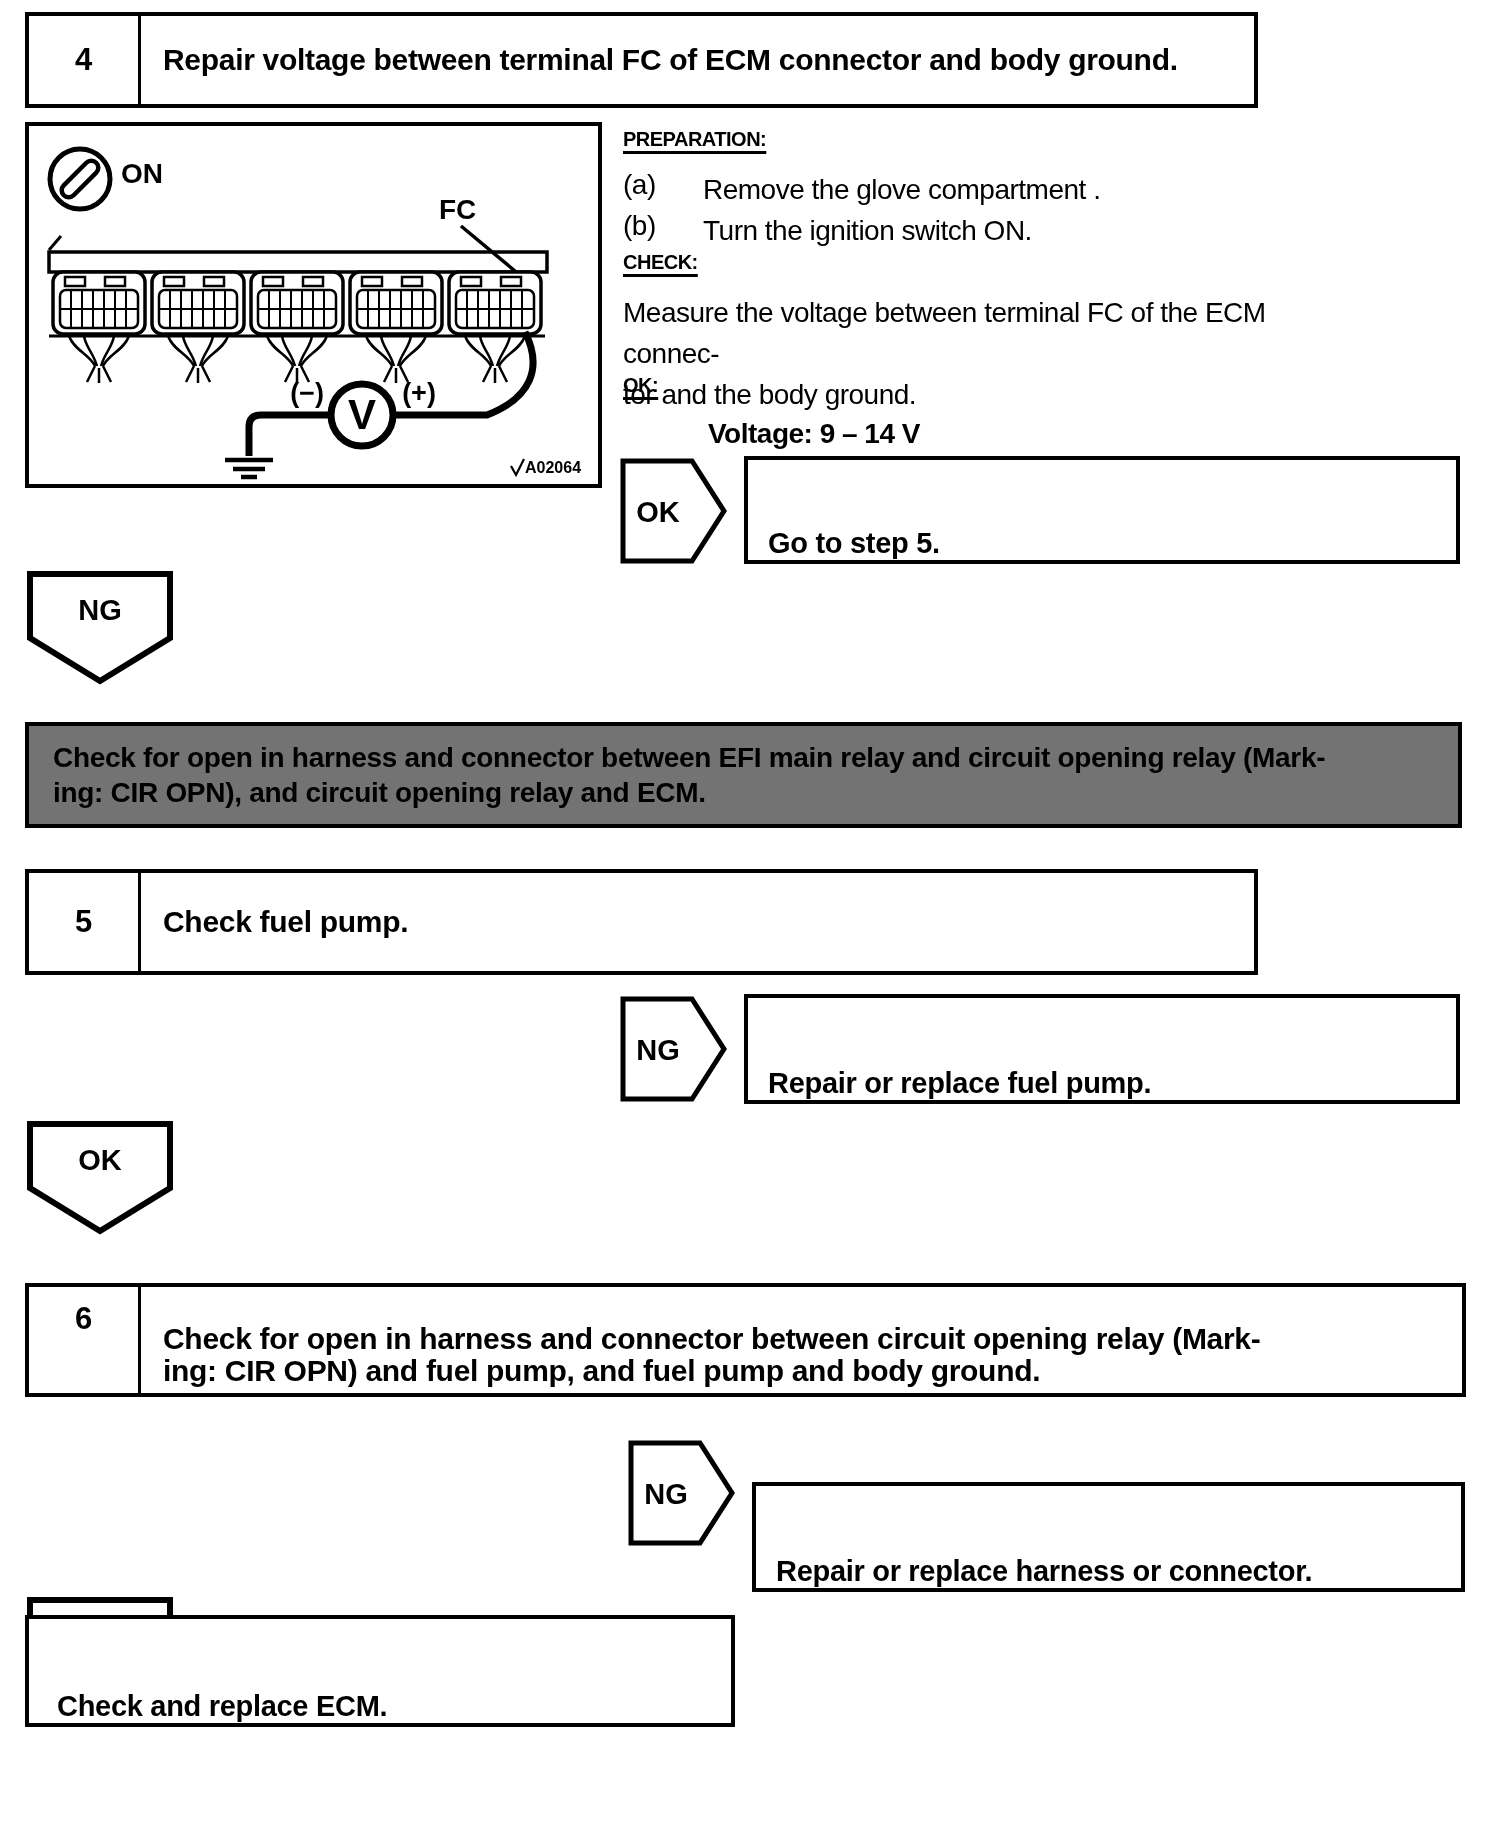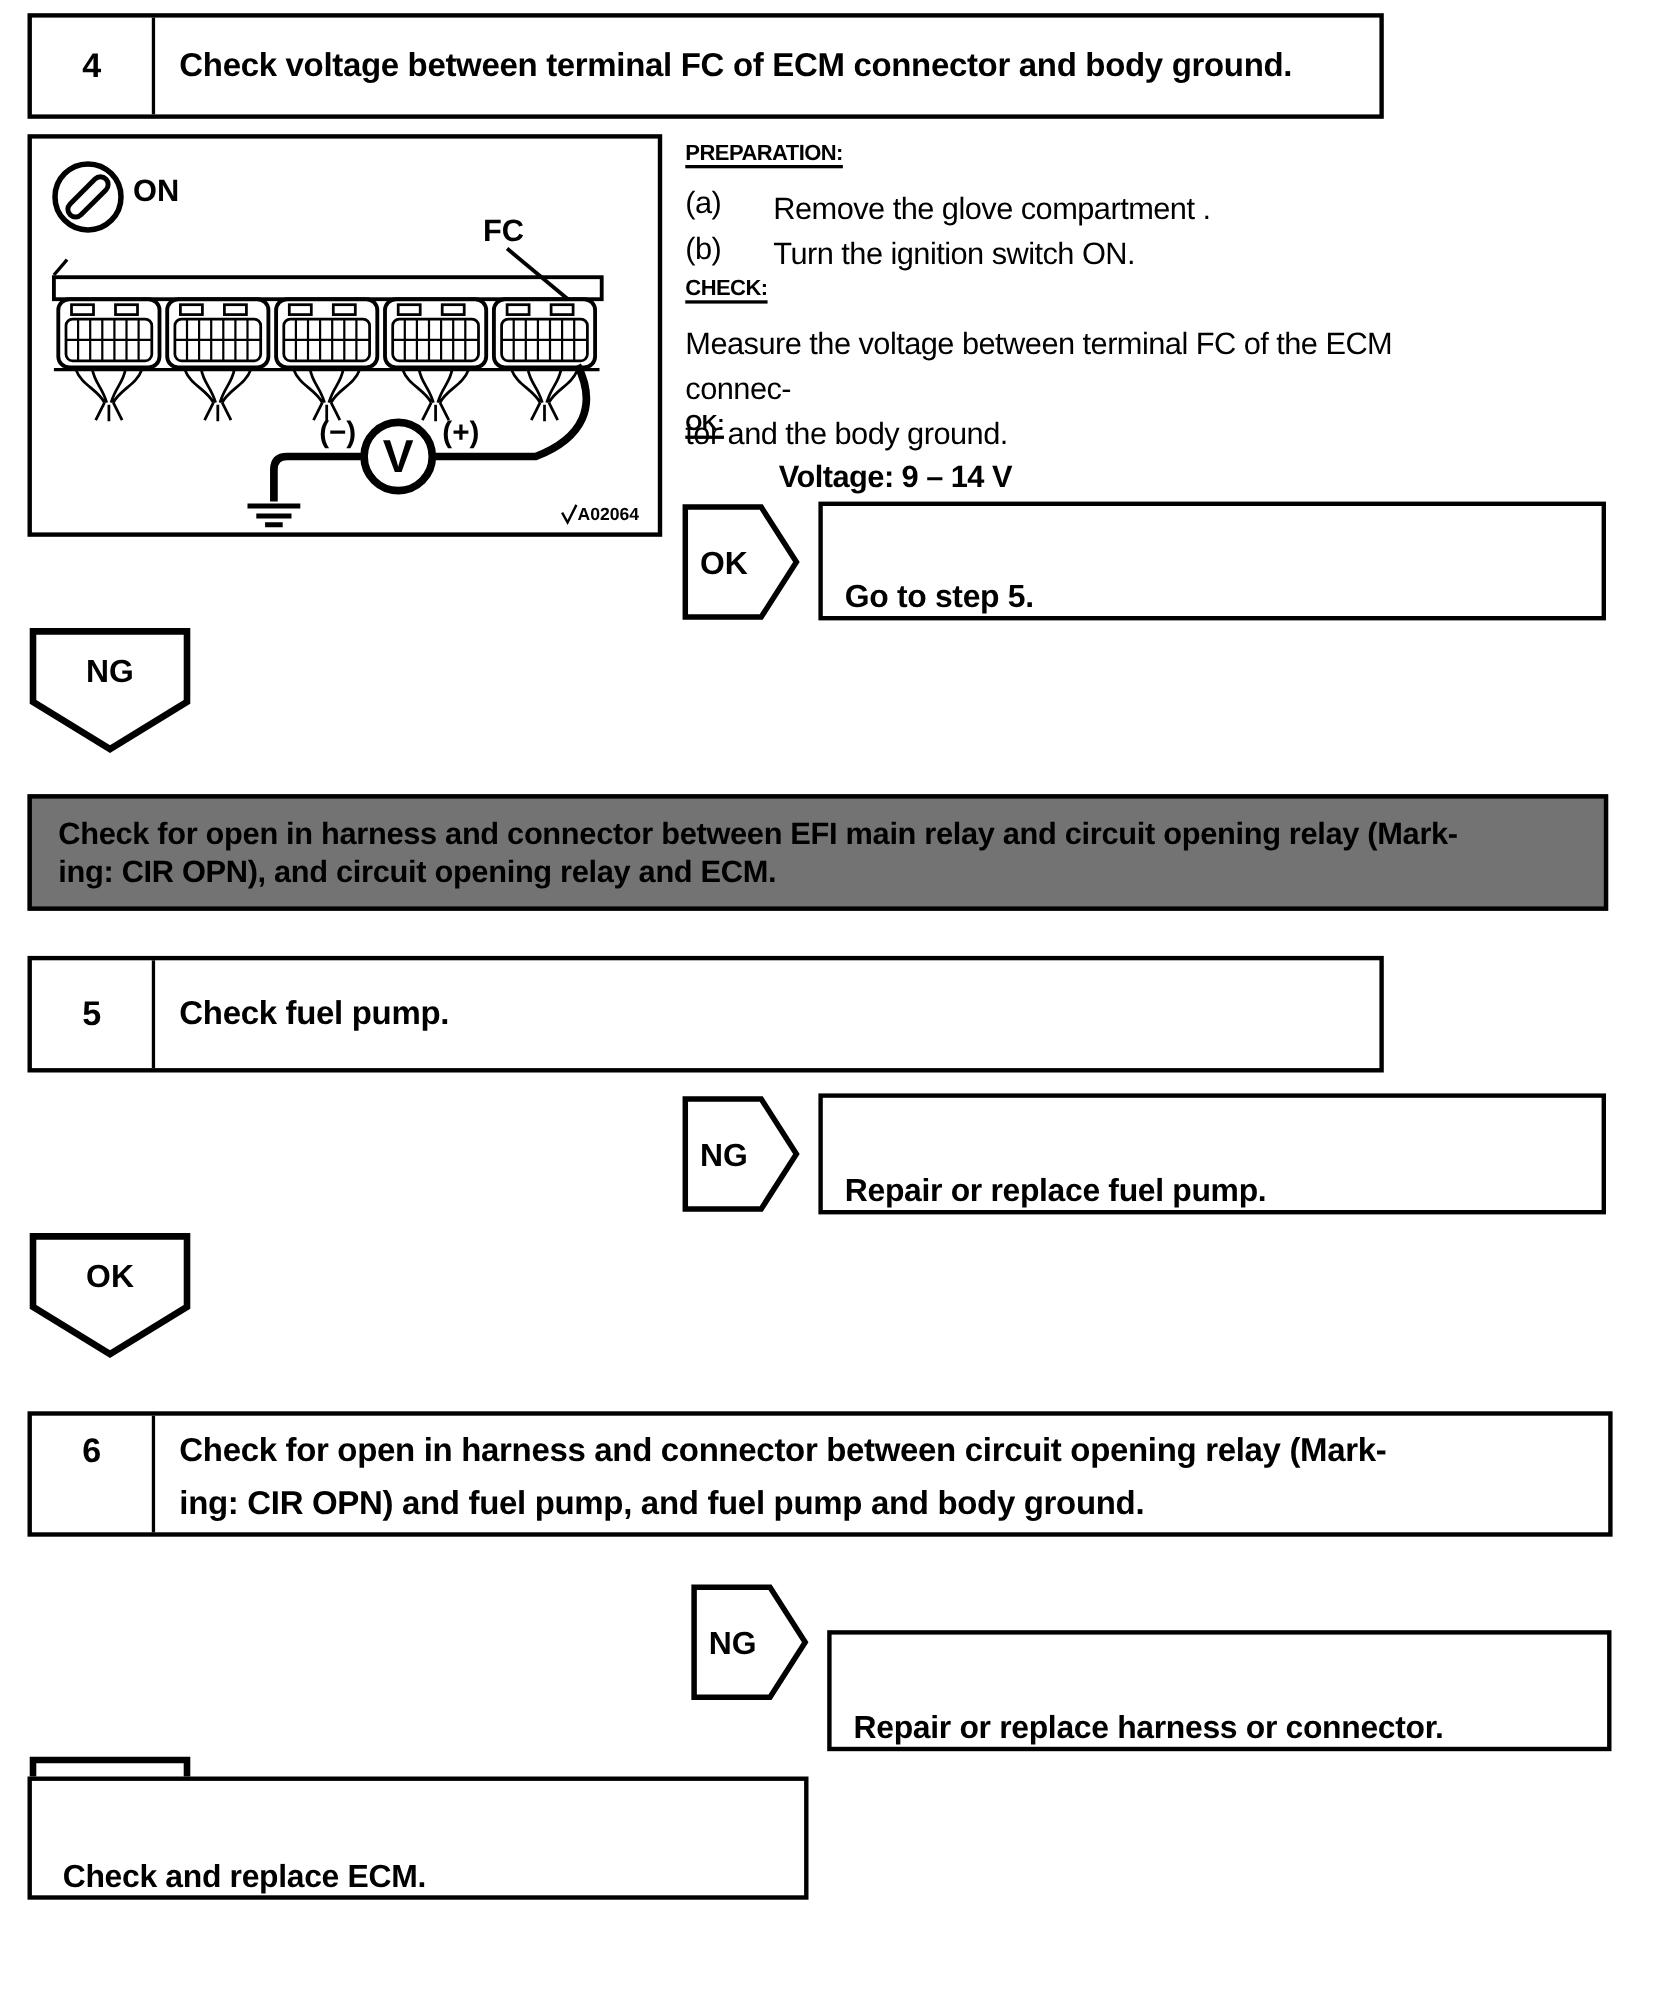--- a/index.html
+++ b/index.html
@@ -14,21 +14,21 @@
   .num-cell {
     width:112px; border-right:3px solid #000;
     display:flex; align-items:center; justify-content:center;
     font-size:31px; font-weight:bold;
   }
   .num-cell.top { align-items:flex-start; padding-top:14px; }
   .title-cell {
     flex:1; display:flex; align-items:center;
     padding-left:22px; font-size:30px; font-weight:bold; letter-spacing:-0.3px;
   }
-  .title-cell.top { align-items:flex-start; padding-top:8px; line-height:48px; white-space:pre-line; }
+  .title-cell.top { align-items:flex-start; padding-top:24px; line-height:32px; white-space:pre-line;margin-top:12px; }
   .action-box {
     border:4px solid #000; background:#fff;
     display:flex; align-items:flex-end; padding-left:20px;
     font-size:29px; font-weight:bold; letter-spacing:-0.3px;
   }
   .wide-note {
     border:4px solid #000; background:#737373;
     display:flex; align-items:center; padding-left:24px;
     font-size:28px; font-weight:bold; line-height:35px;
     white-space:pre-line; letter-spacing:-0.3px;
@@ -45,21 +45,21 @@
   .p-bold-val { font-weight:bold; padding-left:85px; height:41px; line-height:38px; }
   .u { text-decoration:underline; text-decoration-thickness:3px; text-underline-offset:5px; }
   svg text { font-family:"Liberation Sans", sans-serif; fill:#000; }
   .line { stroke:#000; fill:none; }
 </style>
 </head>
 <body>
 
 <div class="abs box step-box" style="left:25px; top:12px; width:1233px; height:96px;">
   <div class="num-cell">4</div>
-  <div class="title-cell">Check voltage between terminal FC of ECM connector and body ground.</div>
+  <div class="title-cell">Repair voltage between terminal FC of ECM connector and body ground.</div>
 </div>
 
 <div class="abs box" style="left:25px; top:122px; width:577px; height:366px;text-align:center;">
   <svg width="569" height="358" viewBox="0 0 569 358">
 
     <g>
       <circle cx="51" cy="53" r="30" class="line" stroke-width="5"></circle>
       <rect x="28" y="46" width="46" height="14" rx="7" fill="#fff" stroke="#000" stroke-width="4.5" transform="rotate(-45 51 53)"></rect>
     </g>
     <text x="92" y="57" font-size="28" font-weight="bold">ON</text>

